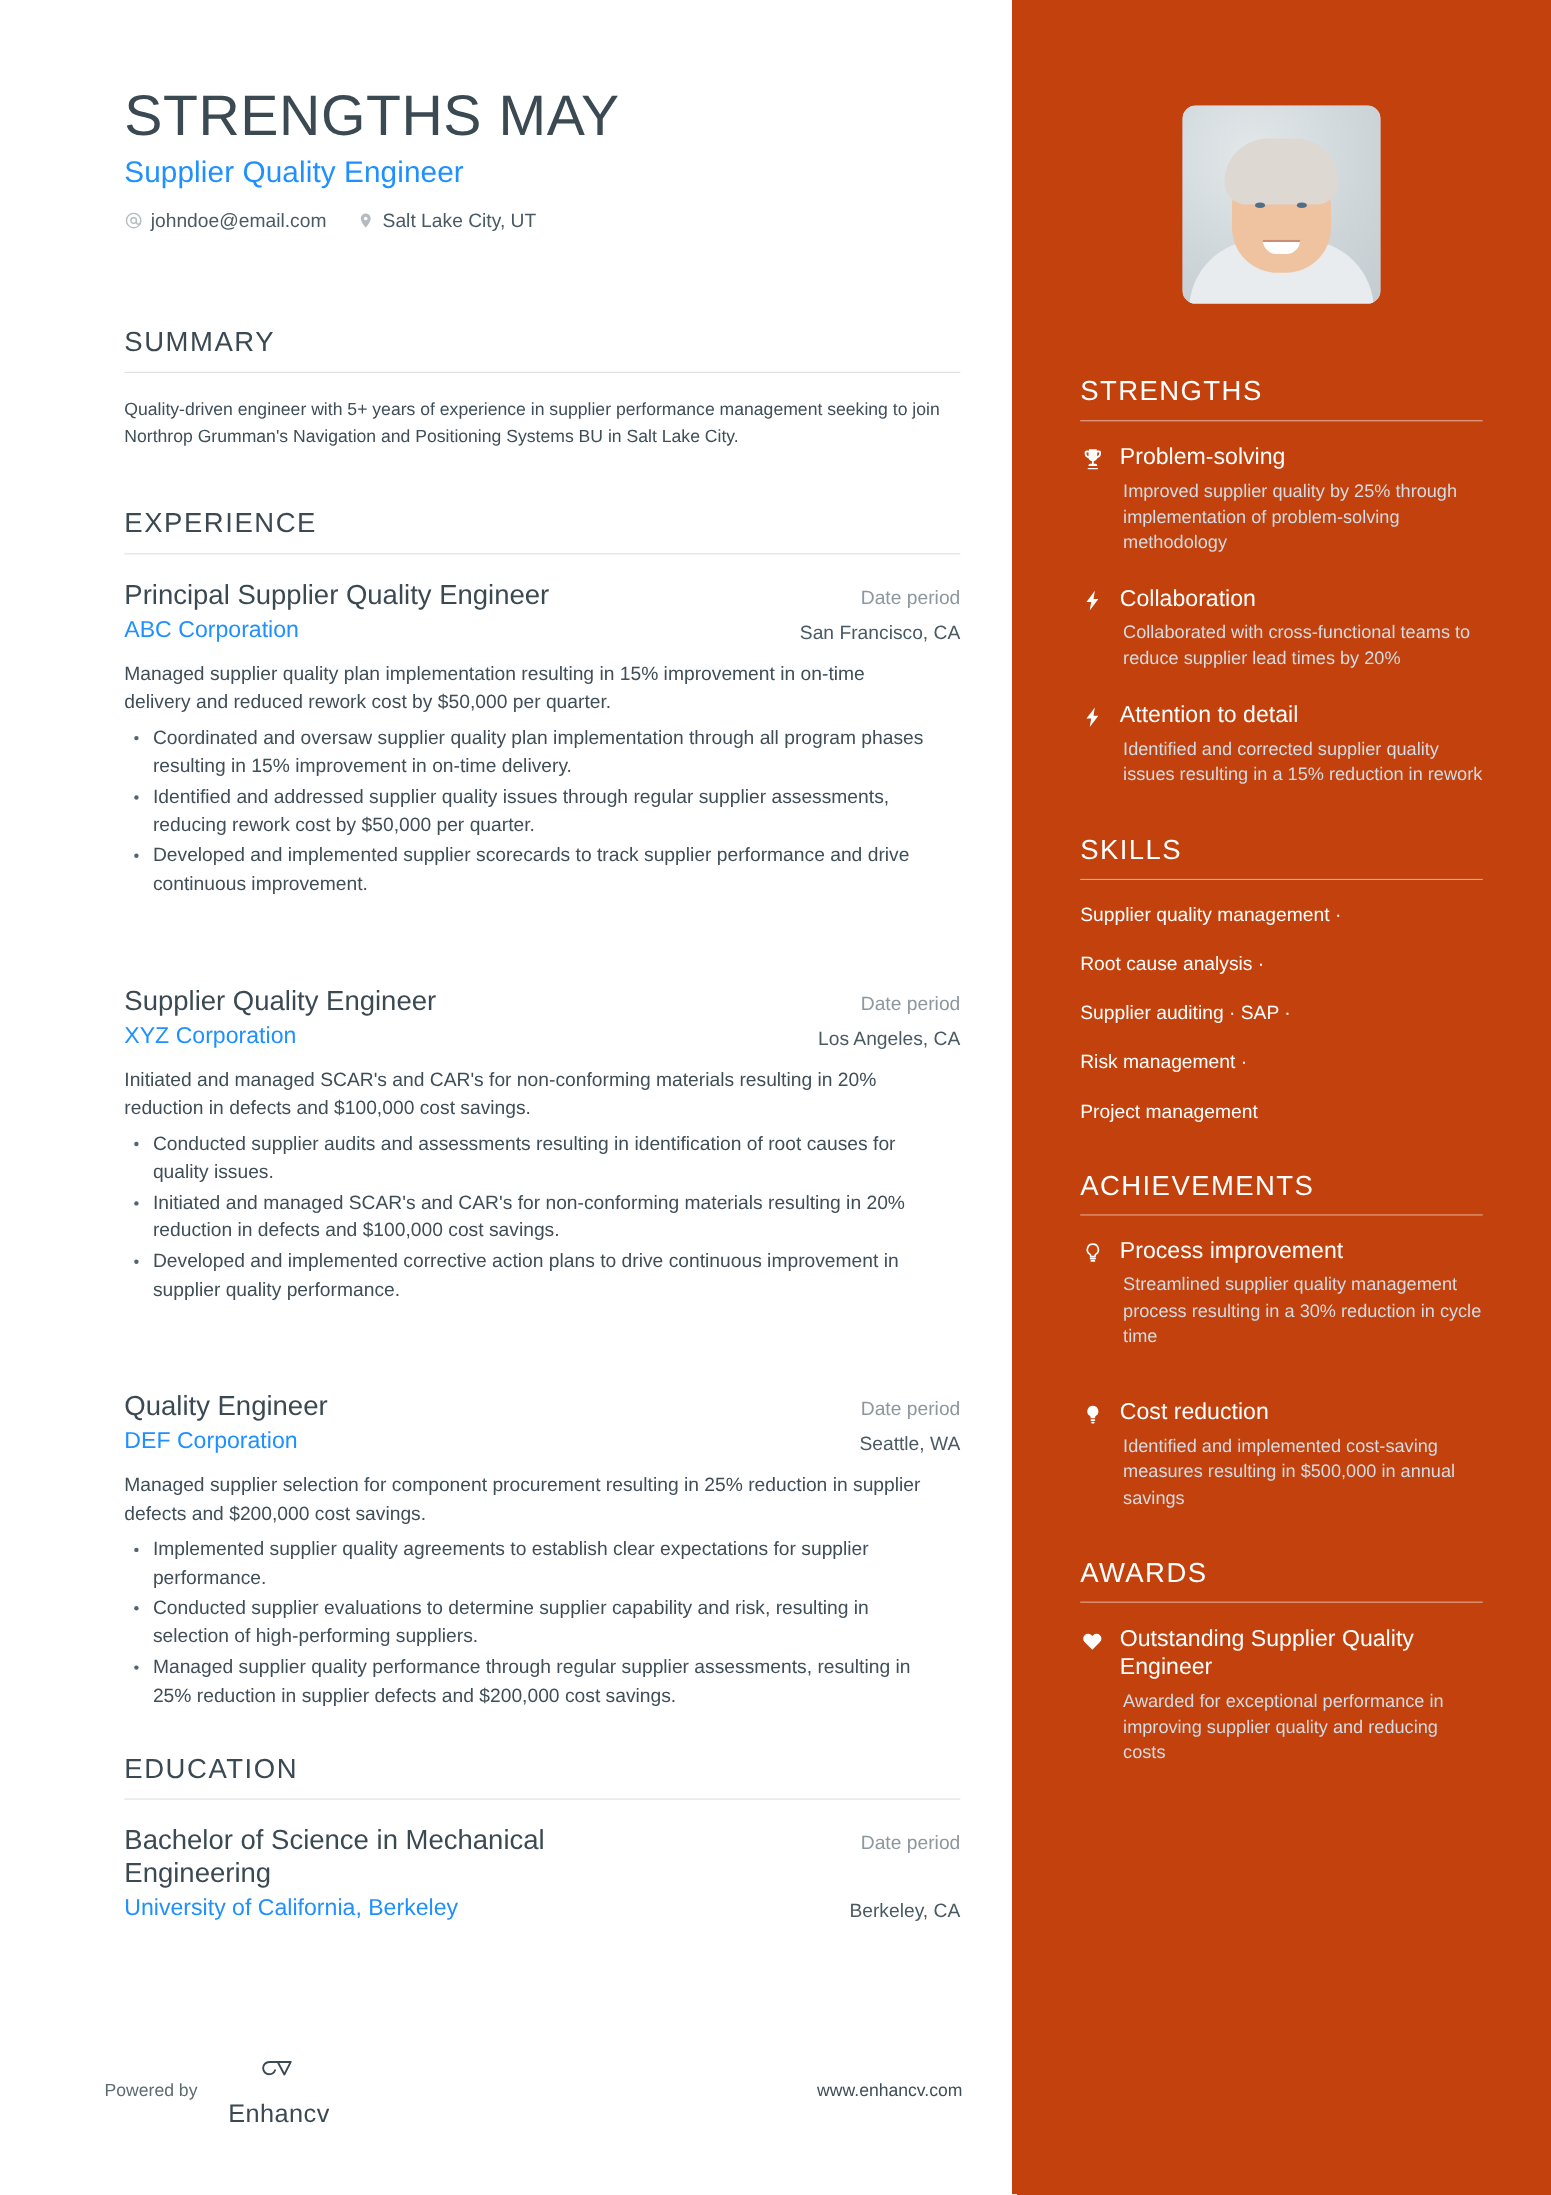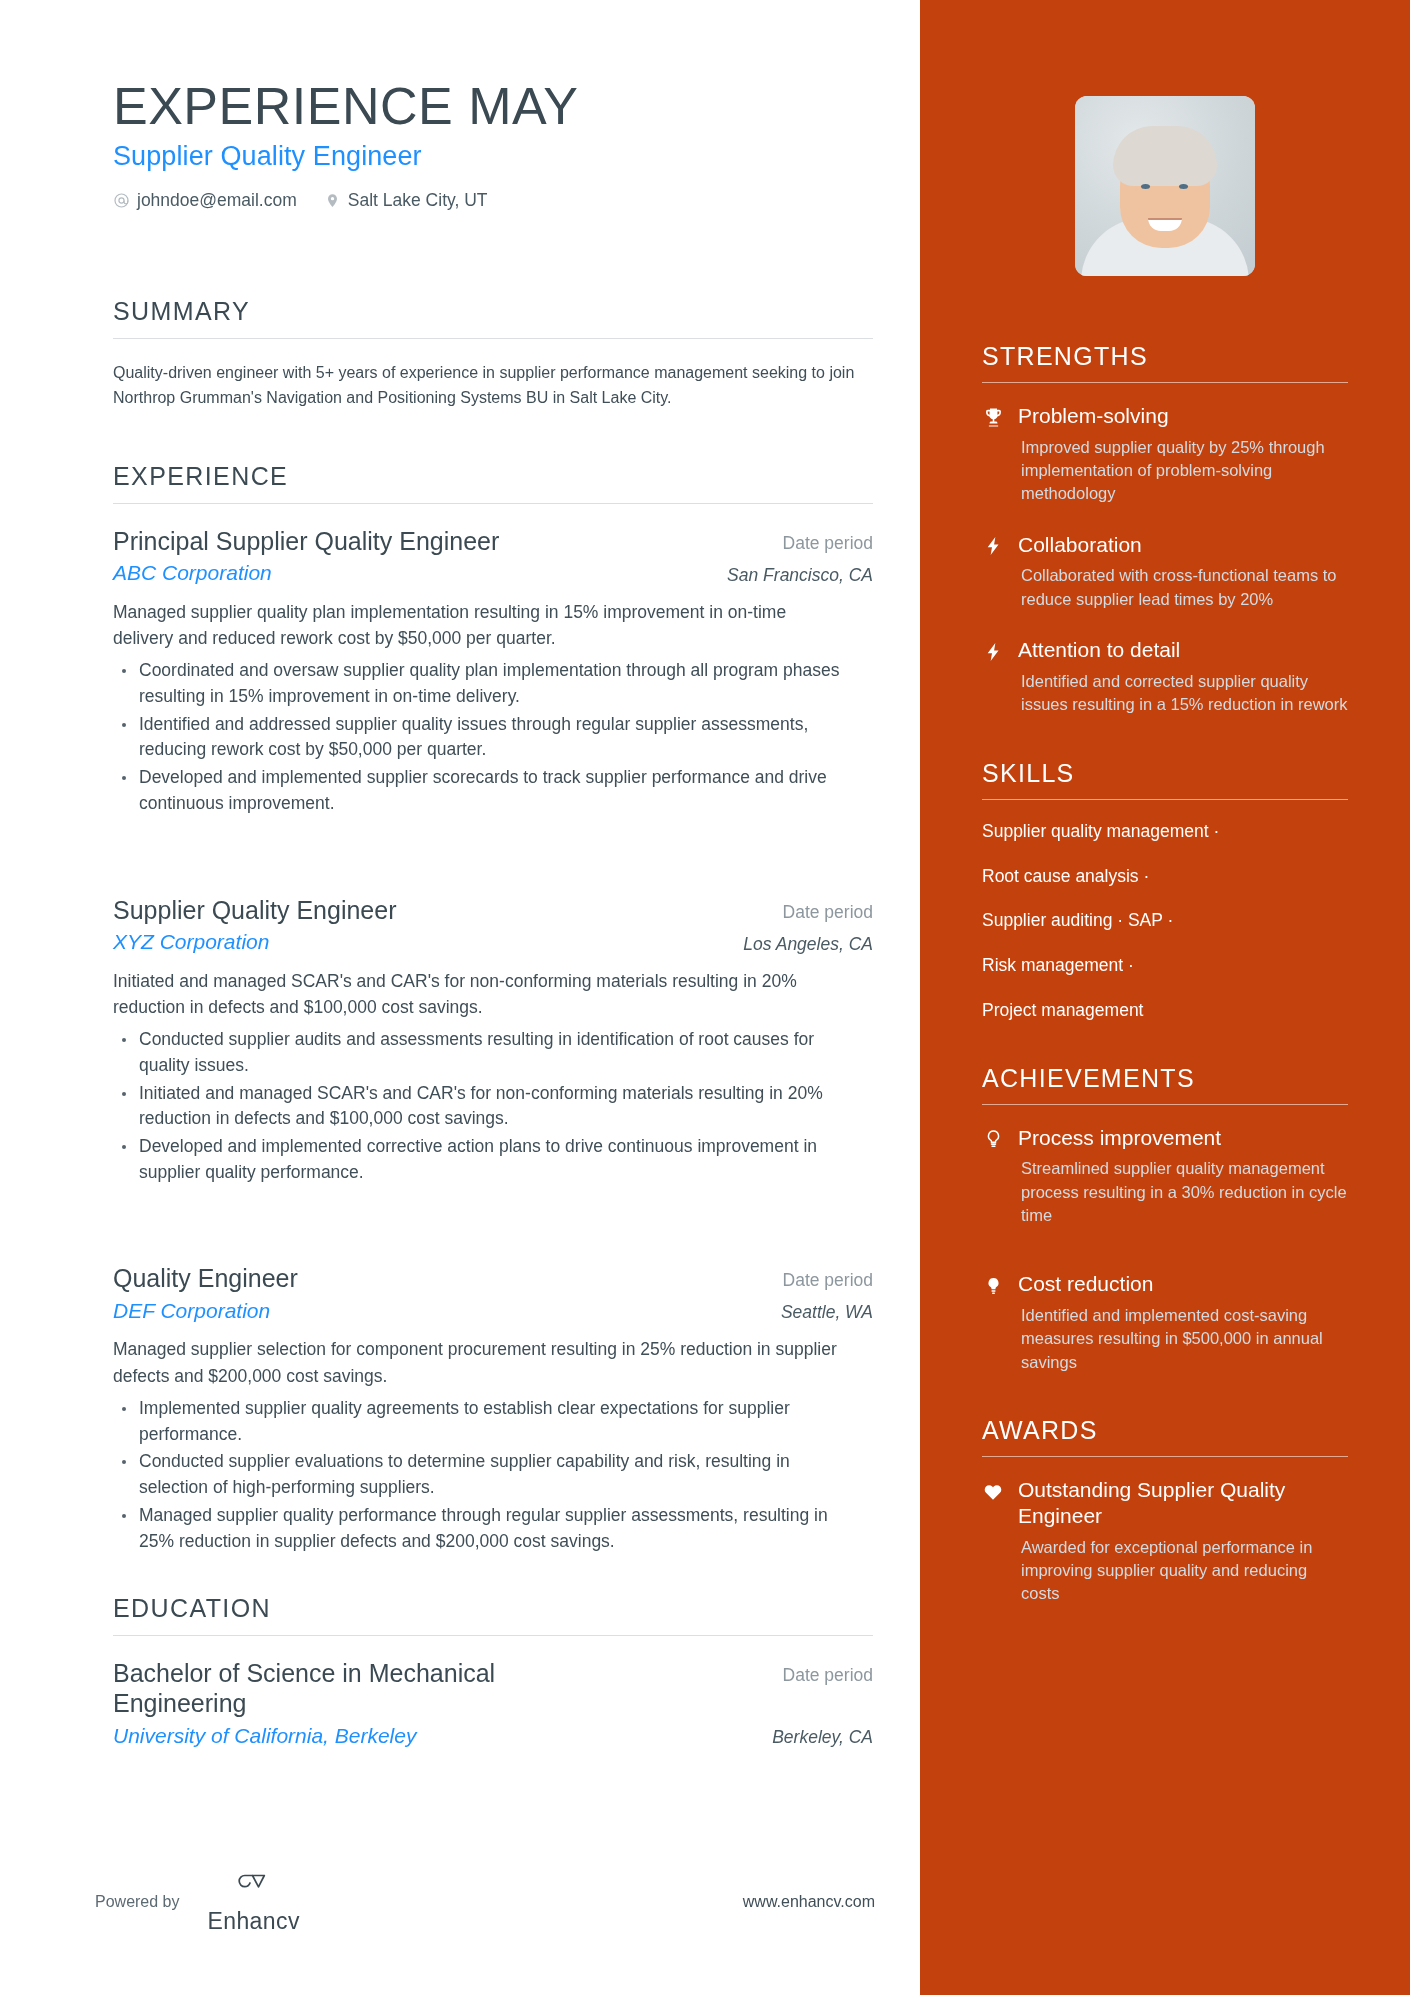--- a/index.html
+++ b/index.html
@@ -112,23 +112,22 @@
   }
   .entry-date {
     font-size: 17.5px;
     color: #8d979e;
     white-space: nowrap;
     padding-top: 7px;
   }
   .entry-sub {
     display: flex;
     justify-content: space-between;
-    align-items: center;
+    align-items: flex-start;
     margin-top: 5px;
-    font-style: italic;
   }
   .entry-company {
     font-size: 21px;
     color: #1e90ff;
     font-weight: 400;
   }
   .entry-location {
     font-size: 17.5px;
     color: #4a5a63;
     white-space: nowrap;
@@ -344,21 +343,21 @@
 
   .ach-gap { height: 18px; }
 </style>
 </head>
 <body>
 
 <div class="page">
 
   <div class="main-col">
 
-    <h1 class="name">EXPERIENCE MAY</h1>
+    <h1 class="name">STRENGTHS MAY</h1>
     <div class="job-title">Supplier Quality Engineer</div>
 
     <div class="contact-row">
       <div class="contact-item">
         <span class="ico">
           <svg width="17" height="17" viewBox="0 0 24 24" fill="none" stroke="currentColor" stroke-width="1.7">
             <circle cx="12" cy="12" r="9.2"></circle>
             <circle cx="12" cy="12" r="3.6"></circle>
             <path d="M15.6 12v2.1a2.6 2.6 0 0 0 5.2 0V12"></path>
           </svg>

